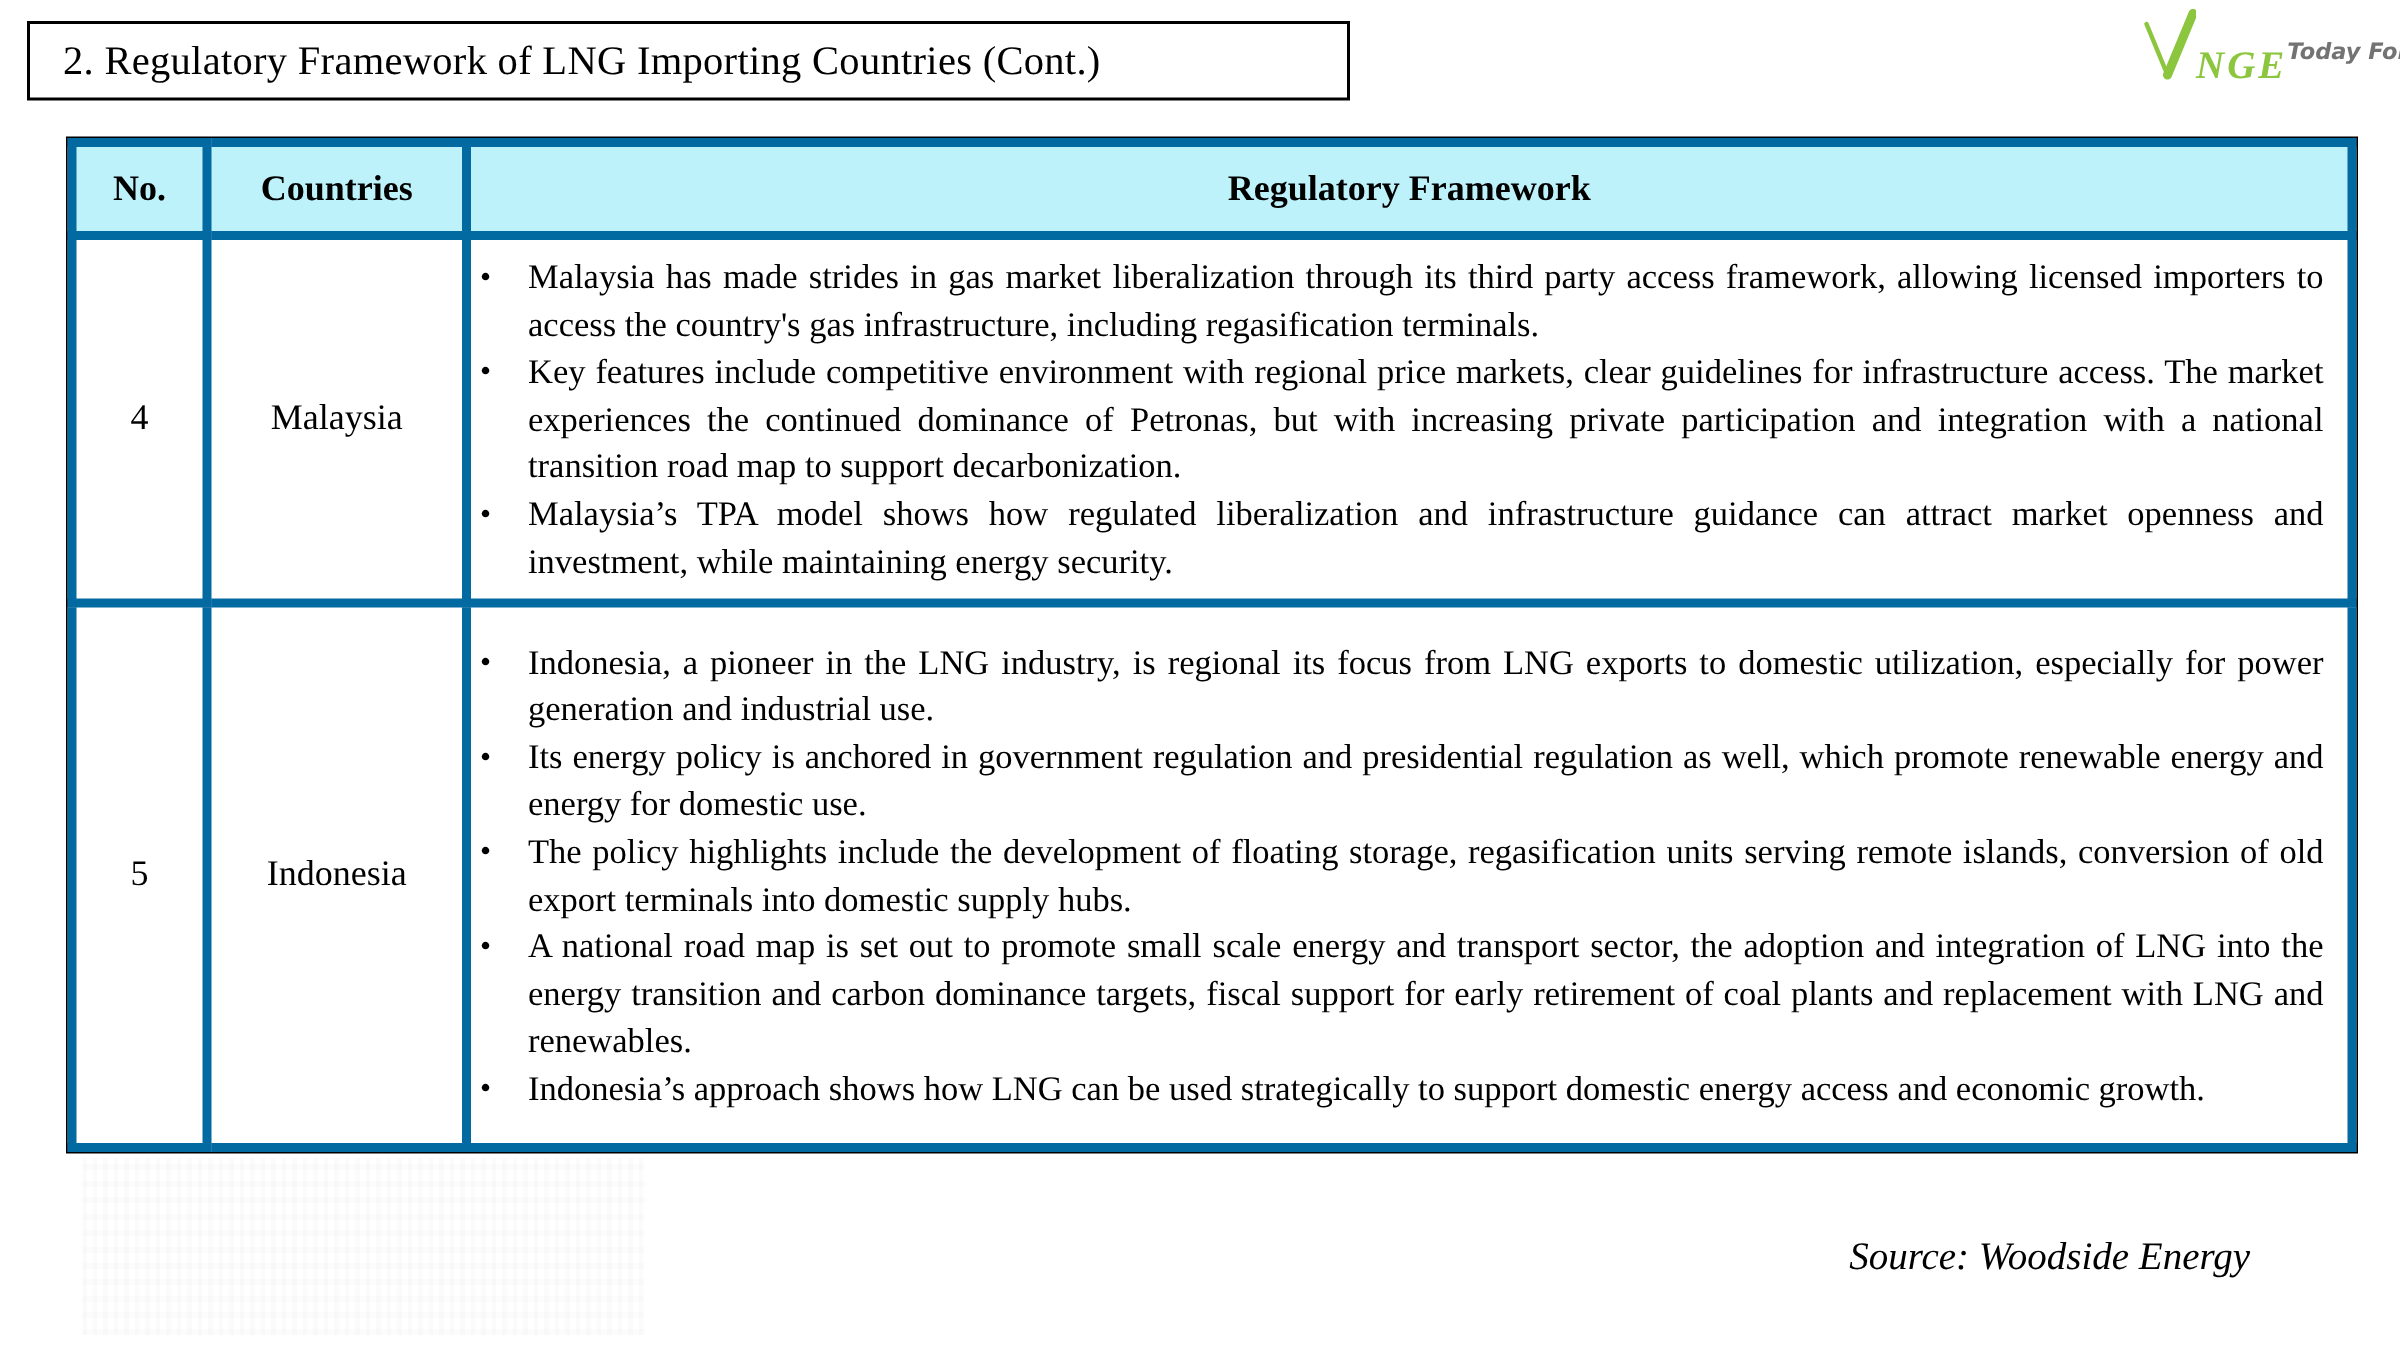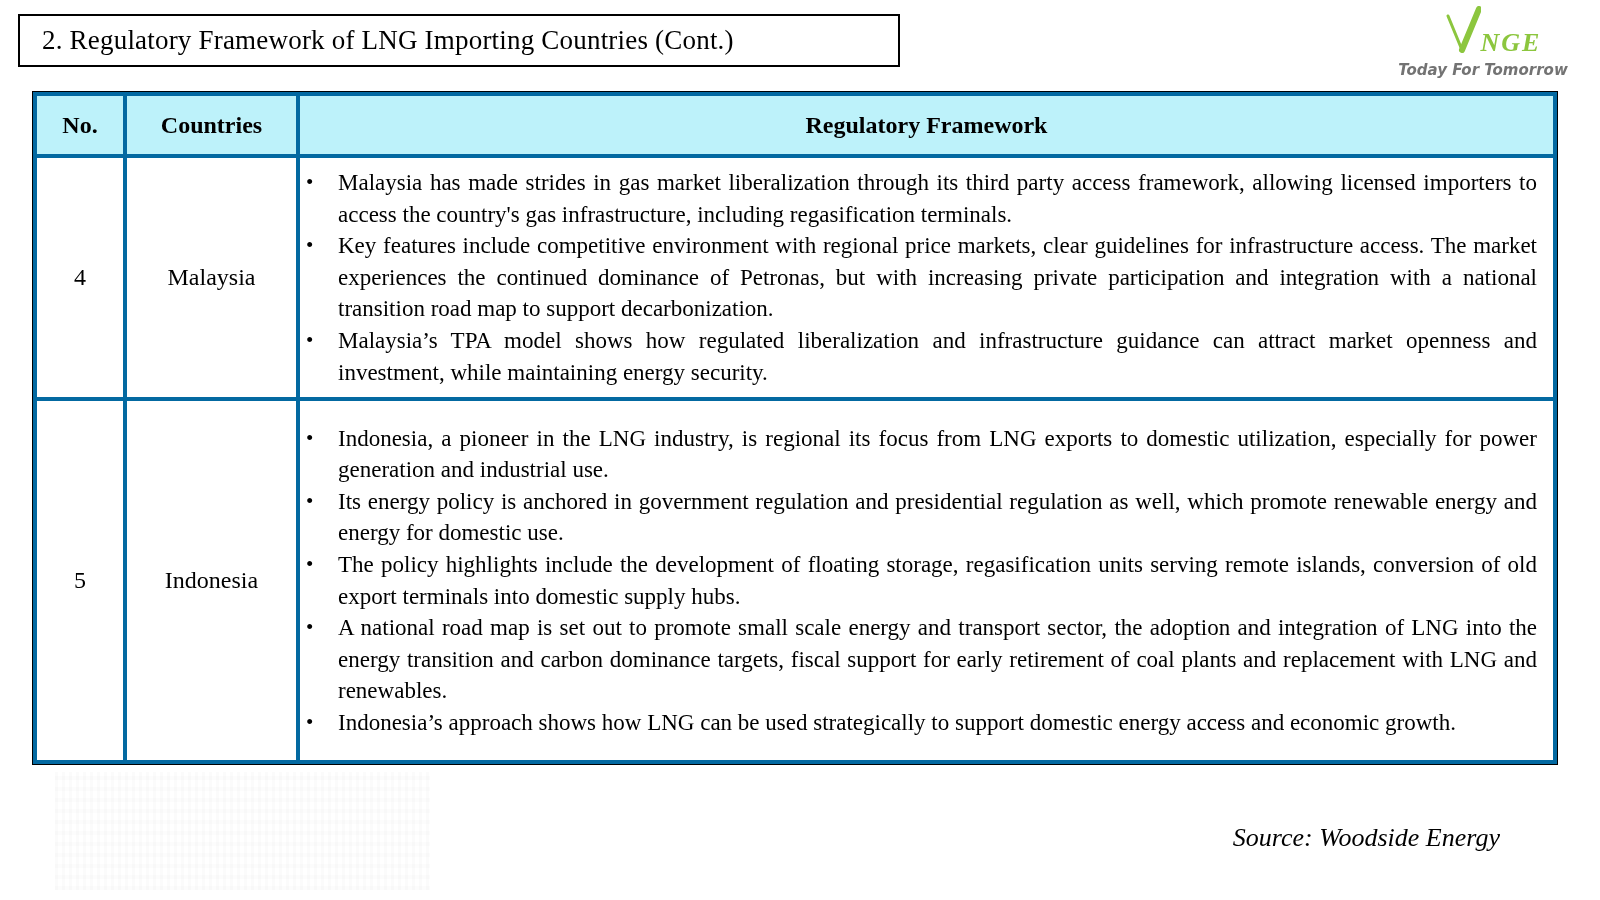--- a/index.html
+++ b/index.html
@@ -27,21 +27,21 @@
     font-weight: normal;
     letter-spacing: 0.2px;
     white-space: nowrap;
   }
 
   
   .logo {
     position: absolute;
     right: 42px; top: 6px;
     width: 150px;
-    display: flex; flex-direction: column; align-items: center;
+    display: flex; align-items: center;
   }
   .logo-mark {
     display: flex; align-items: flex-end;
     margin-left: 18px;
   }
   .logo-rest {
     font-family: "Liberation Serif", serif;
     font-style: italic;
     font-size: 26px;
     font-weight: bold;
@@ -63,21 +63,22 @@
   
   table.main-table {
     position: absolute;
     left: 33px; top: 92px;
     width: 1520px;
     border-collapse: collapse;
     table-layout: fixed;
     background: #fff;
   }
   table.main-table, table.main-table th, table.main-table td {
-    border: 4px solid #0369a1;
+    border: 6px solid #0369a1;
+    margin-left: 12px;
   }
   table.main-table { outline: 1px solid #000; }
   col.col-no { width: 90px; }
   col.col-country { width: 173px; }
   col.col-framework { width: 1257px; }
   th.header-cell {
     height: 62px;
     background: #BDF2FA;
     font-size: 24px;
     font-weight: bold;

